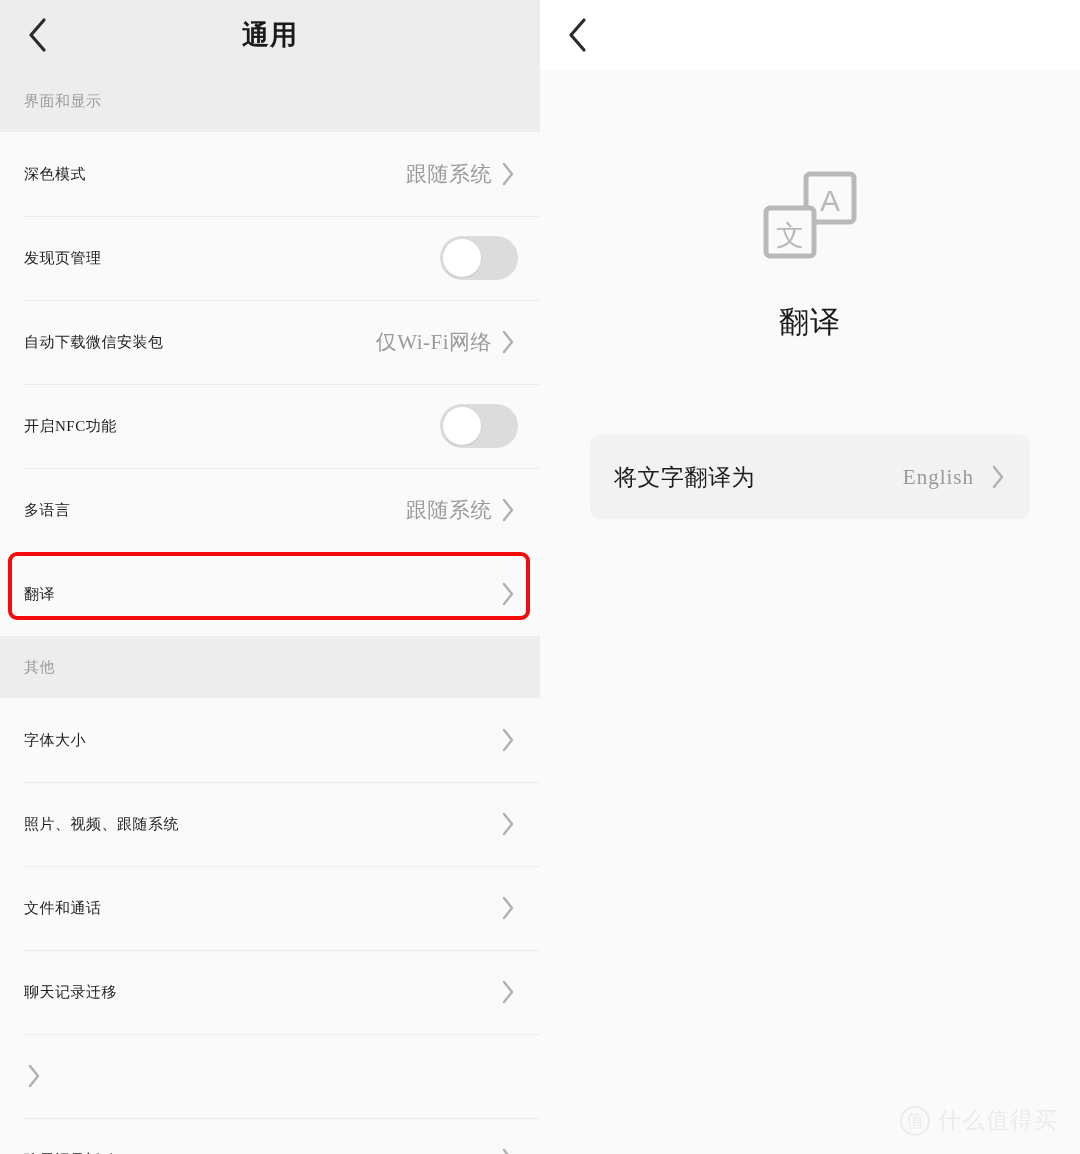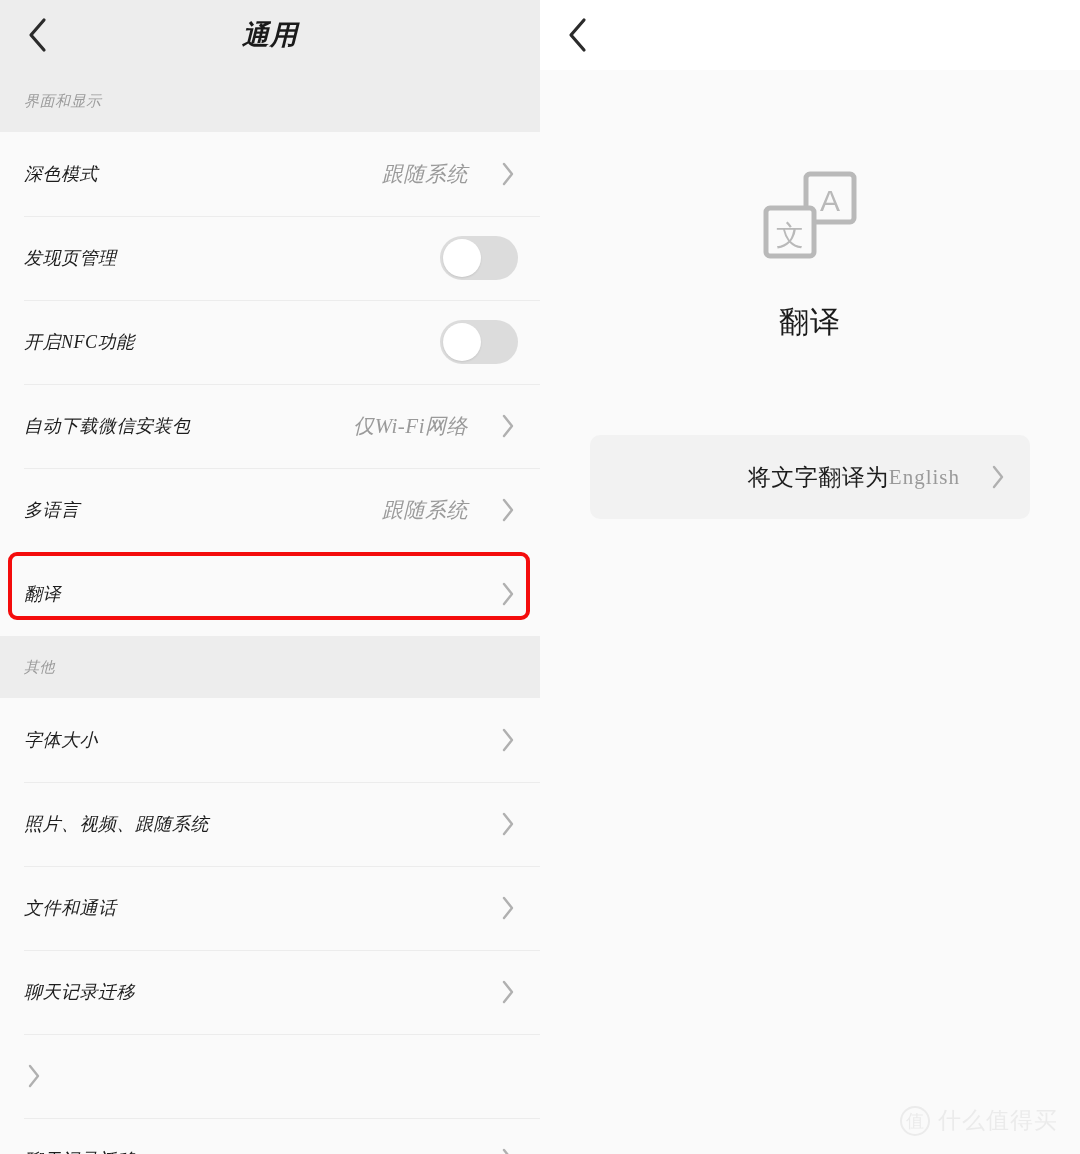--- a/index.html
+++ b/index.html
@@ -10,21 +10,20 @@
     overflow: hidden;
   }
   .screen { position: relative; width: 1080px; height: 1154px; display: flex; }
 
   
   .panel-left {
     position: relative;
     width: 540px; height: 1154px;
     background: #7dd3fc;
     overflow: hidden;
-    font-style: italic;
   }
   .left-header {
     position: relative;
     height: 70px;
     background: #ededed;
     display: flex; align-items: center;
   }
   .back-chevron {
     width: 70px; height: 70px;
     display: flex; align-items: center; justify-content: center;
@@ -58,29 +57,29 @@
     background: #fafafa;
   }
   .row + .row::before {
     content: "";
     position: absolute;
     left: 24px; right: 0; top: 0;
     height: 1px;
     background: #ececec;
   }
   .row-label {
-    font-size: 18px;
+    font-size: 15px;
     color: #1d1d1d;
     letter-spacing: 0.5px;
     flex: 1;
   }
   .row-value {
     font-size: 21px;
     color: #9a9a9a;
-    margin-right: 30px;
+    margin-right: 6px;
     letter-spacing: 0.5px;
     white-space: nowrap;
   }
   .chev {
     width: 20px; height: 28px;
     display: flex; align-items: center; justify-content: center;
   }
   .toggle {
     width: 78px; height: 44px;
     border-radius: 22px;
@@ -148,32 +147,31 @@
     letter-spacing: 0.5px;
   }
   .card {
     margin: 66px auto 0 auto;
     width: 440px;
     height: 84px;
     background: #f2f2f2;
     border-radius: 10px;
     display: flex; align-items: center;
     padding: 0 22px 0 24px;
-    text-align: right;
   }
   .card-label {
     flex: 1;
     font-size: 23px;
     color: #1d1d1d;
     letter-spacing: 0.5px;
   }
   .card-value {
     font-size: 21px;
     color: #9a9a9a;
-    margin-right: 28px;
+    margin-right: 14px;
     letter-spacing: 1px;
   }
 
   
   .watermark {
     position: absolute;
     right: 22px; bottom: 18px;
     display: flex; align-items: center;
     opacity: 0.30;
     pointer-events: none;
@@ -225,33 +223,33 @@
       </div>
 
       <div class="row">
         <span class="row-label">发现页管理</span>
         <span class="toggle">
           <span class="knob"></span>
         </span>
       </div>
 
       <div class="row">
+        <span class="row-label">自动下载微信安装包</span>
+        <span class="row-value">仅Wi-Fi网络</span>
+        <span class="chev">
+          <svg width="14" height="24" viewBox="0 0 14 24">
+            <polyline points="3,2 11,12 3,22" fill="none" stroke="#b0b0b0" stroke-width="2.4" stroke-linecap="round" stroke-linejoin="round"></polyline>
+          </svg>
+        </span>
+      </div>
+
+      <div class="row">
         <span class="row-label">开启NFC功能</span>
         <span class="toggle">
           <span class="knob"></span>
-        </span>
-      </div>
-
-      <div class="row">
-        <span class="row-label">自动下载微信安装包</span>
-        <span class="row-value">仅Wi-Fi网络</span>
-        <span class="chev">
-          <svg width="14" height="24" viewBox="0 0 14 24">
-            <polyline points="3,2 11,12 3,22" fill="none" stroke="#b0b0b0" stroke-width="2.4" stroke-linecap="round" stroke-linejoin="round"></polyline>
-          </svg>
         </span>
       </div>
 
       <div class="row">
         <span class="row-label">多语言</span>
         <span class="row-value">跟随系统</span>
         <span class="chev">
           <svg width="14" height="24" viewBox="0 0 14 24">
             <polyline points="3,2 11,12 3,22" fill="none" stroke="#b0b0b0" stroke-width="2.4" stroke-linecap="round" stroke-linejoin="round"></polyline>
           </svg>

